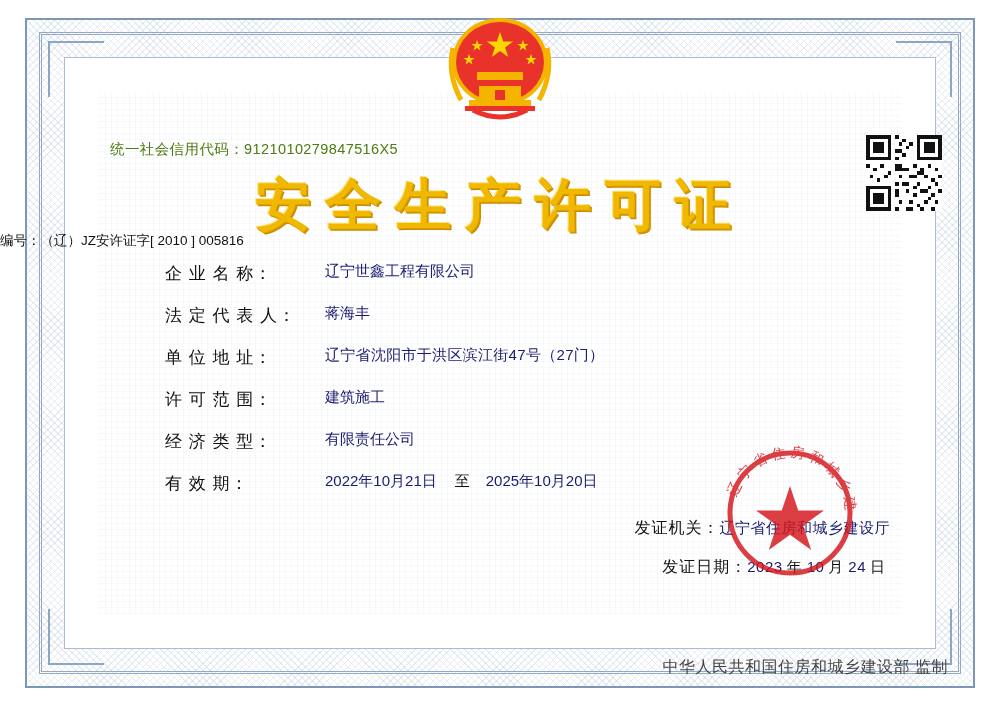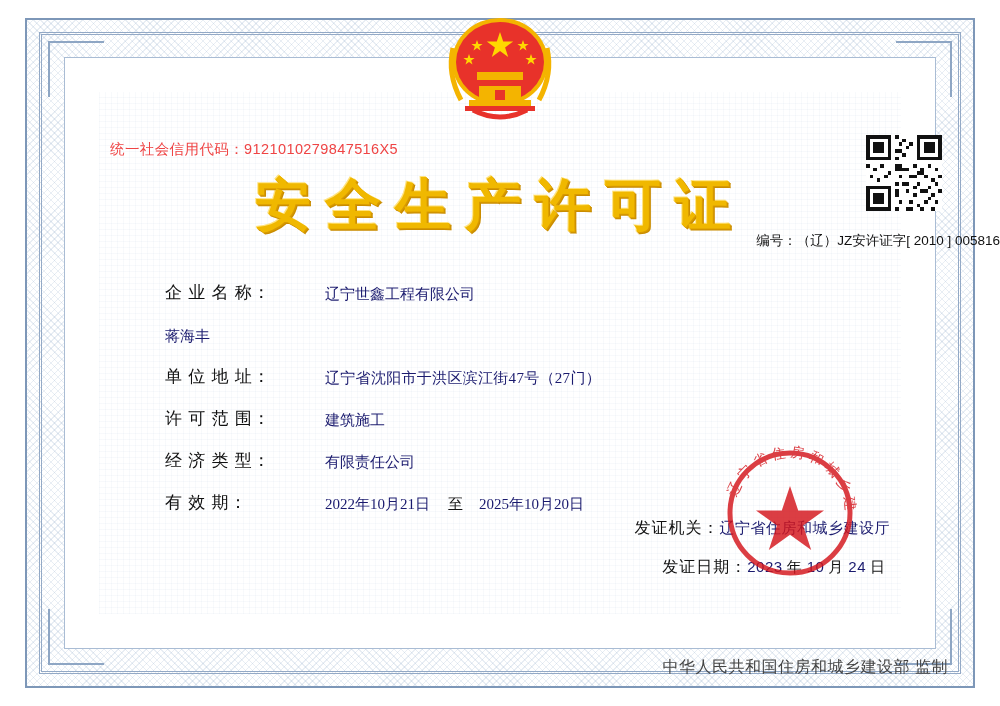--- a/index.html
+++ b/index.html
@@ -66,21 +66,21 @@
   .qr{
     position:absolute;
     right:58px;top:135px;
     width:76px;height:76px;
     z-index:6;
   }
   .credit-code{
     position:absolute;
     left:110px;top:140px;
     font-size:14.5px;
-    color:#ef4444;
+    color:#4d7c0f;
     letter-spacing:0.4px;
     z-index:5;
   }
   .main-title{
     position:absolute;
     left:0;right:0;top:168px;
     text-align:center;
     font-size:56px;
     font-weight:bold;
     letter-spacing:14px;
@@ -88,36 +88,35 @@
     text-shadow:
       1px 1px 0 #d89a00,
       2px 2px 0 #c98c00,
       -1px -1px 0 #ffe27a;
     font-family:"DejaVu Sans","Liberation Sans",sans-serif;
     z-index:5;
   }
   .serial{
     position:absolute;
     left:0;right:0;top:232px;
-    text-align:right;
+    text-align:left;
     font-size:13.5px;
     color:#111;
     z-index:5;
   }
   .fields{
     position:absolute;
     left:165px;top:262px;
     right:120px;
     z-index:5;
   }
   .field-row{
     display:flex;
-    align-items:flex-end;
+    align-items:flex-start;
     height:42px;
-    font-family:Liberation Serif, serif;
   }
   .field-label{
     width:160px;
     font-size:17px;
     color:#111;
     letter-spacing:1px;
     white-space:nowrap;
   }
   .field-value{
     font-size:15px;
@@ -291,20 +290,21 @@
   <div class="serial">编号：（辽）JZ安许证字[ 2010 ] 005816</div>
 
   <div class="fields">
 
     <div class="field-row">
       <div class="field-label">企 业 名 称：</div>
       <div class="field-value">辽宁世鑫工程有限公司</div>
     </div>
 
     <div class="field-row">
+      <div class="field-label">法 定 代 表 人：</div>
       <div class="field-value">蒋海丰</div>
     </div>
 
     <div class="field-row">
       <div class="field-label">单 位 地 址：</div>
       <div class="field-value wide">辽宁省沈阳市于洪区滨江街47号（27门）</div>
     </div>
 
     <div class="field-row">
       <div class="field-label">许 可 范 围：</div>

